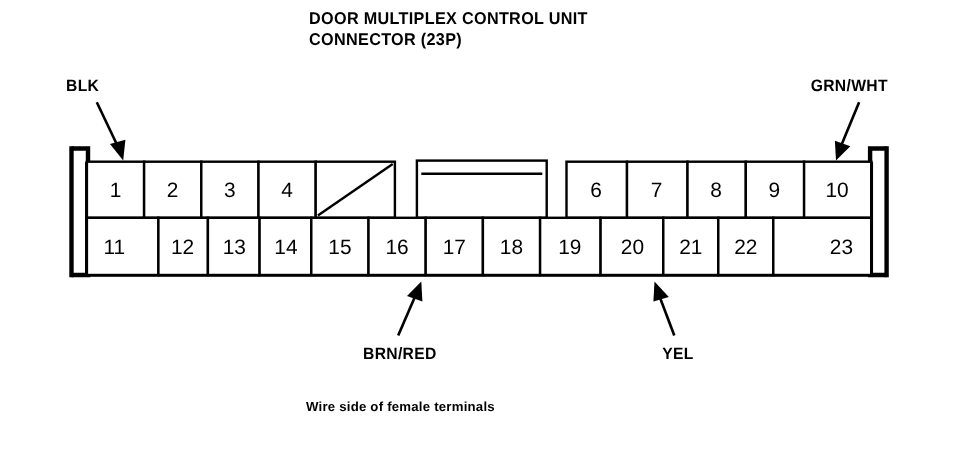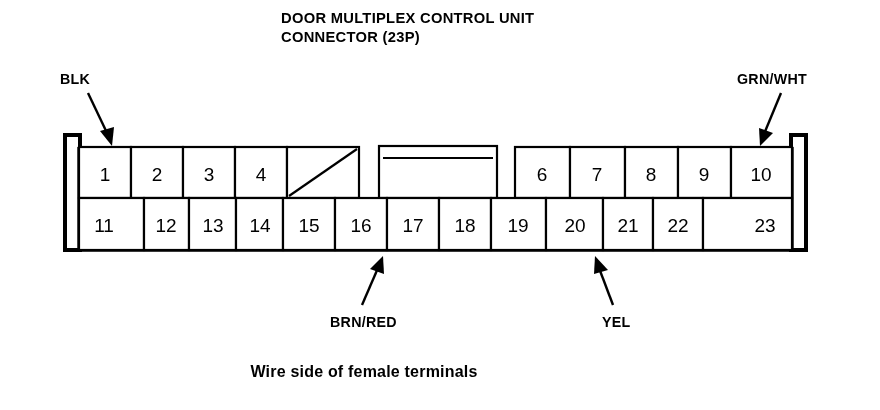--- a/index.html
+++ b/index.html
@@ -48,21 +48,21 @@
   #label-brnred   { left: 330px; top: 313px; }
   #label-yel      { left: 602px; top: 313px; }
 
   
   #caption {
     position: absolute;
     left: 0;
     top: 363px;
     width: 728px;
     text-align: center;
-    font-size: 16px;
+    font-size: 12px;
     font-weight: bold;
     letter-spacing: 0.2px;
   }
 
   
   #connector-svg {
     position: absolute;
     left: 0;
     top: 0;
   }

